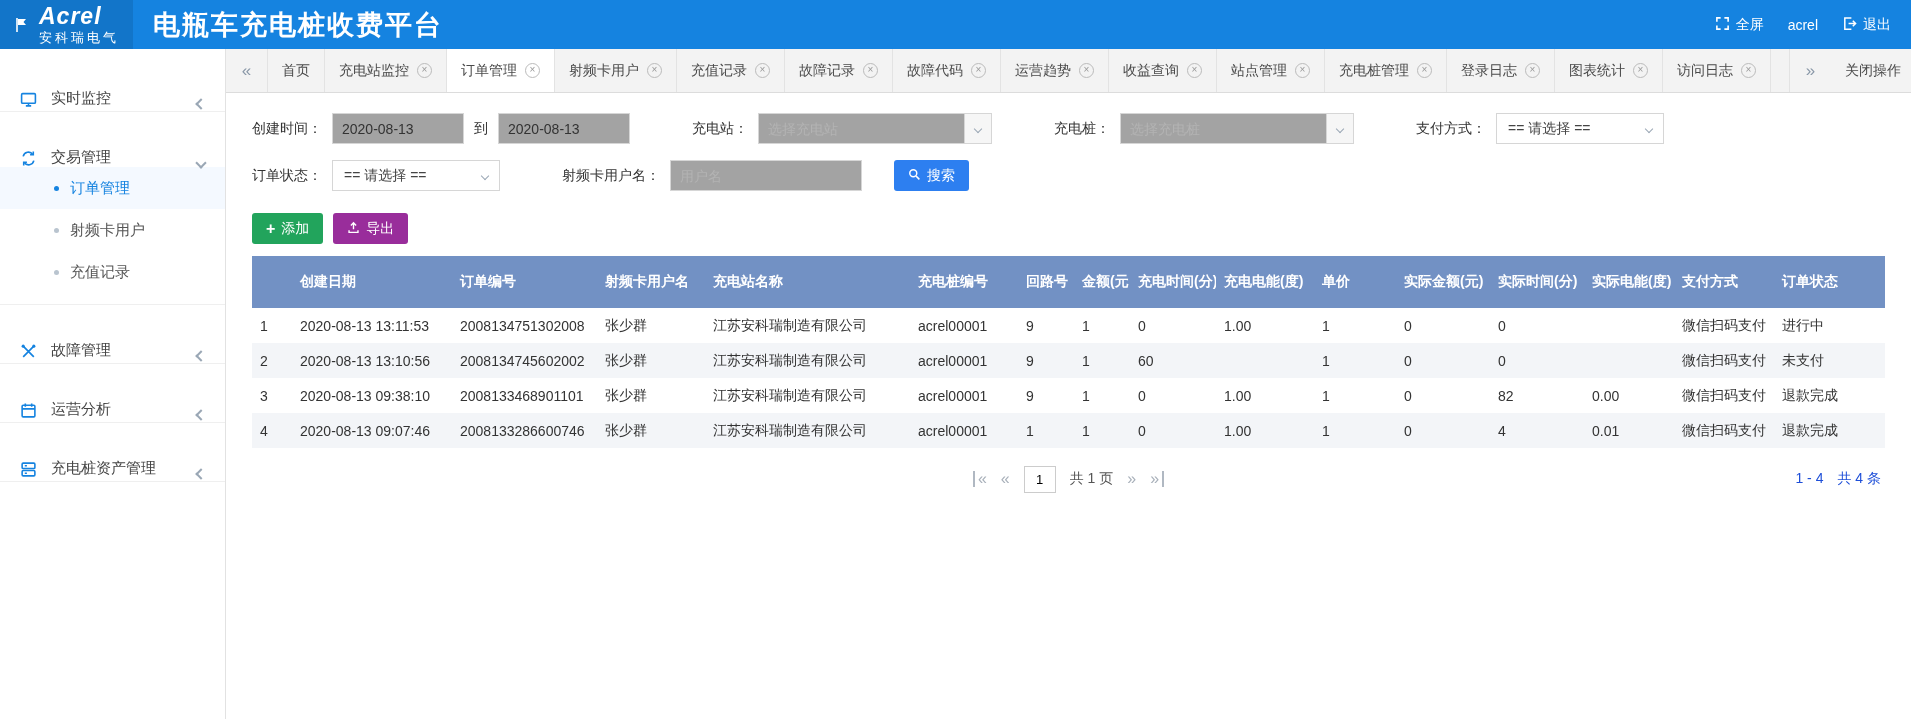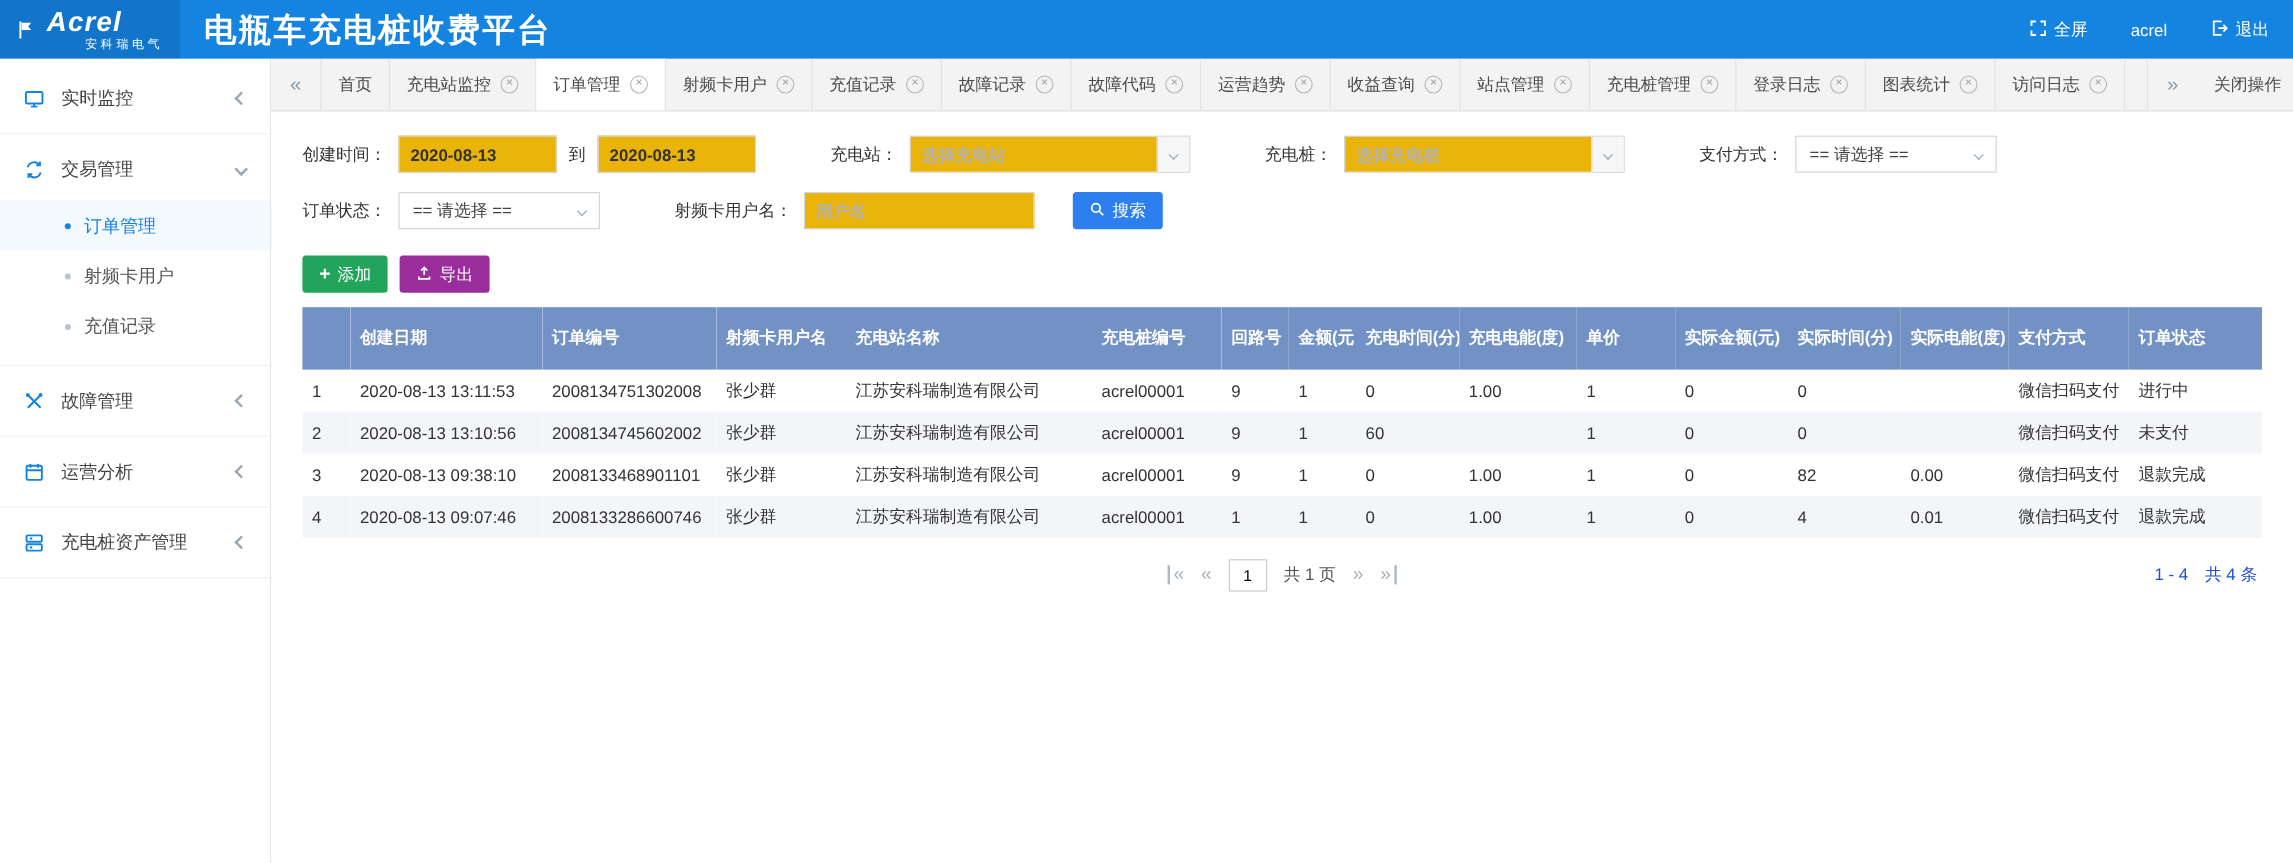--- a/index.html
+++ b/index.html
@@ -6,33 +6,33 @@
   html,body { width: 1911px; height: 719px; overflow: hidden; }
   body {
     font-family: "Liberation Sans", "DejaVu Sans", sans-serif;
     font-size: 14px; color: #333; background: #fff;
   }
   
   .topbar { height: 49px; background: #1583e0; display: flex; align-items: center; color: #fff; }
   .logo { height: 100%; display: flex; align-items: center; gap: 7px; padding: 0 14px; background: rgba(0,0,0,0.10); }
   .logo-text { display: flex; flex-direction: column; line-height: 1; }
   .logo-acrel { font-size: 23px; font-weight: bold; font-style: italic; letter-spacing: 1px; }
-  .logo-sub { font-size: 10px; letter-spacing: 3px; margin-top: 3px; margin-left: 32px; }
+  .logo-sub { font-size: 13px; letter-spacing: 3px; margin-top: 3px; }
   .app-title { font-size: 27px; font-weight: bold; margin-left: 20px; letter-spacing: 2px; }
-  .topbar-right { margin-left: auto; display: flex; align-items: center; gap: 36px; padding-right: 20px; font-size: 14px; }
+  .topbar-right { margin-left: auto; display: flex; align-items: center; gap: 24px; padding-right: 20px; font-size: 14px; }
   .topbar-item { display: flex; align-items: center; gap: 6px; color: #fff; cursor: pointer; text-decoration: none; }
 
   
   .app-body { display: flex; height: 670px; }
   .sidebar { width: 226px; background: #fff; border-right: 1px solid #e2e2e2; padding-top: 4px; flex: none; }
   .main { flex: 1; display: flex; flex-direction: column; min-width: 0; }
 
   
   .side-group { border-bottom: 1px solid #efefef; padding: 3px 0; }
-  .side-item { height: 52px; display: flex; align-items: center; padding: 0 20px; gap: 13px; cursor: pointer; color: #444; }
+  .side-item { height: 52px; display: flex; align-items: flex-end; padding: 0 20px; gap: 13px; cursor: pointer; color: #444; }
   .side-icon { color: #1583e0; width: 18px; display: inline-flex; }
   .side-label { flex: 1; font-size: 15px; }
   .chev { width: 8px; height: 8px; border-right: 2px solid #9aa7b5; border-bottom: 2px solid #9aa7b5; display: inline-block; }
   .chev.left { transform: rotate(135deg); }
   .chev.down { transform: rotate(45deg); }
   .chev.small { width: 6px; height: 6px; border-width: 1.5px; }
   .side-sub { padding-bottom: 8px; }
   .side-subitem { height: 42px; display: flex; align-items: center; padding-left: 54px; gap: 11px; color: #555; cursor: pointer; font-size: 15px; }
   .side-subitem .dot { width: 5px; height: 5px; border-radius: 50%; background: #b9c4cf; flex: none; }
   .side-subitem.active { color: #1583e0; background: #f4f9ff; }
@@ -46,21 +46,21 @@
   .tab { display: flex; align-items: center; gap: 8px; padding: 0 14px; border-right: 1px solid #e3e3e3; color: #4a4a4a; cursor: pointer; font-size: 14px; white-space: nowrap; }
   .tab.active { background: #fff; }
   .tab-close { width: 15px; height: 15px; border-radius: 50%; border: 1px solid #bbb; color: #999; font-size: 10px; line-height: 12px; text-align: center; flex: none; }
   .close-menu { display: flex; align-items: center; padding: 0 10px 0 14px; color: #4a4a4a; cursor: pointer; white-space: nowrap; }
 
   
   .content { flex: 1; padding: 20px 26px; overflow: hidden; background: #fff; }
   .filter-row { display: flex; align-items: center; margin-bottom: 16px; }
   .f-group { display: flex; align-items: center; gap: 10px; margin-right: 62px; }
   .f-label { color: #333; font-size: 14px; white-space: nowrap; }
-  .f-input { height: 31px; border: 1px solid #d6d6d6; padding: 0 9px; font-size: 14px; color: #333; background: #eab308; outline: none; font-weight: bold; }
+  .f-input { height: 31px; border: 1px solid #d6d6d6; padding: 0 9px; font-size: 14px; color: #333; background: #a3a3a3; outline: none; }
   .f-input::placeholder { color: #b3b3b3; }
   .date-input { width: 132px; }
   .combo { display: flex; height: 31px; border: 1px solid #d6d6d6; }
   .combo input { border: none; height: 29px; width: 205px; }
   .combo-arrow { width: 27px; border-left: 1px solid #d6d6d6; background: #f6f6f6; display: flex; align-items: center; justify-content: center; cursor: pointer; }
   .selectbox { height: 31px; border: 1px solid #d6d6d6; display: flex; align-items: center; justify-content: space-between; padding: 0 11px; min-width: 168px; background: #fff; cursor: pointer; color: #444; gap: 20px; }
   .user-input { width: 192px; }
 
   .btn { display: inline-flex; align-items: center; gap: 6px; height: 31px; border: none; border-radius: 3px; color: #fff; font-size: 14px; padding: 0 14px; cursor: pointer; font-family: inherit; }
   .btn-search { background: #2d7ff0; }

